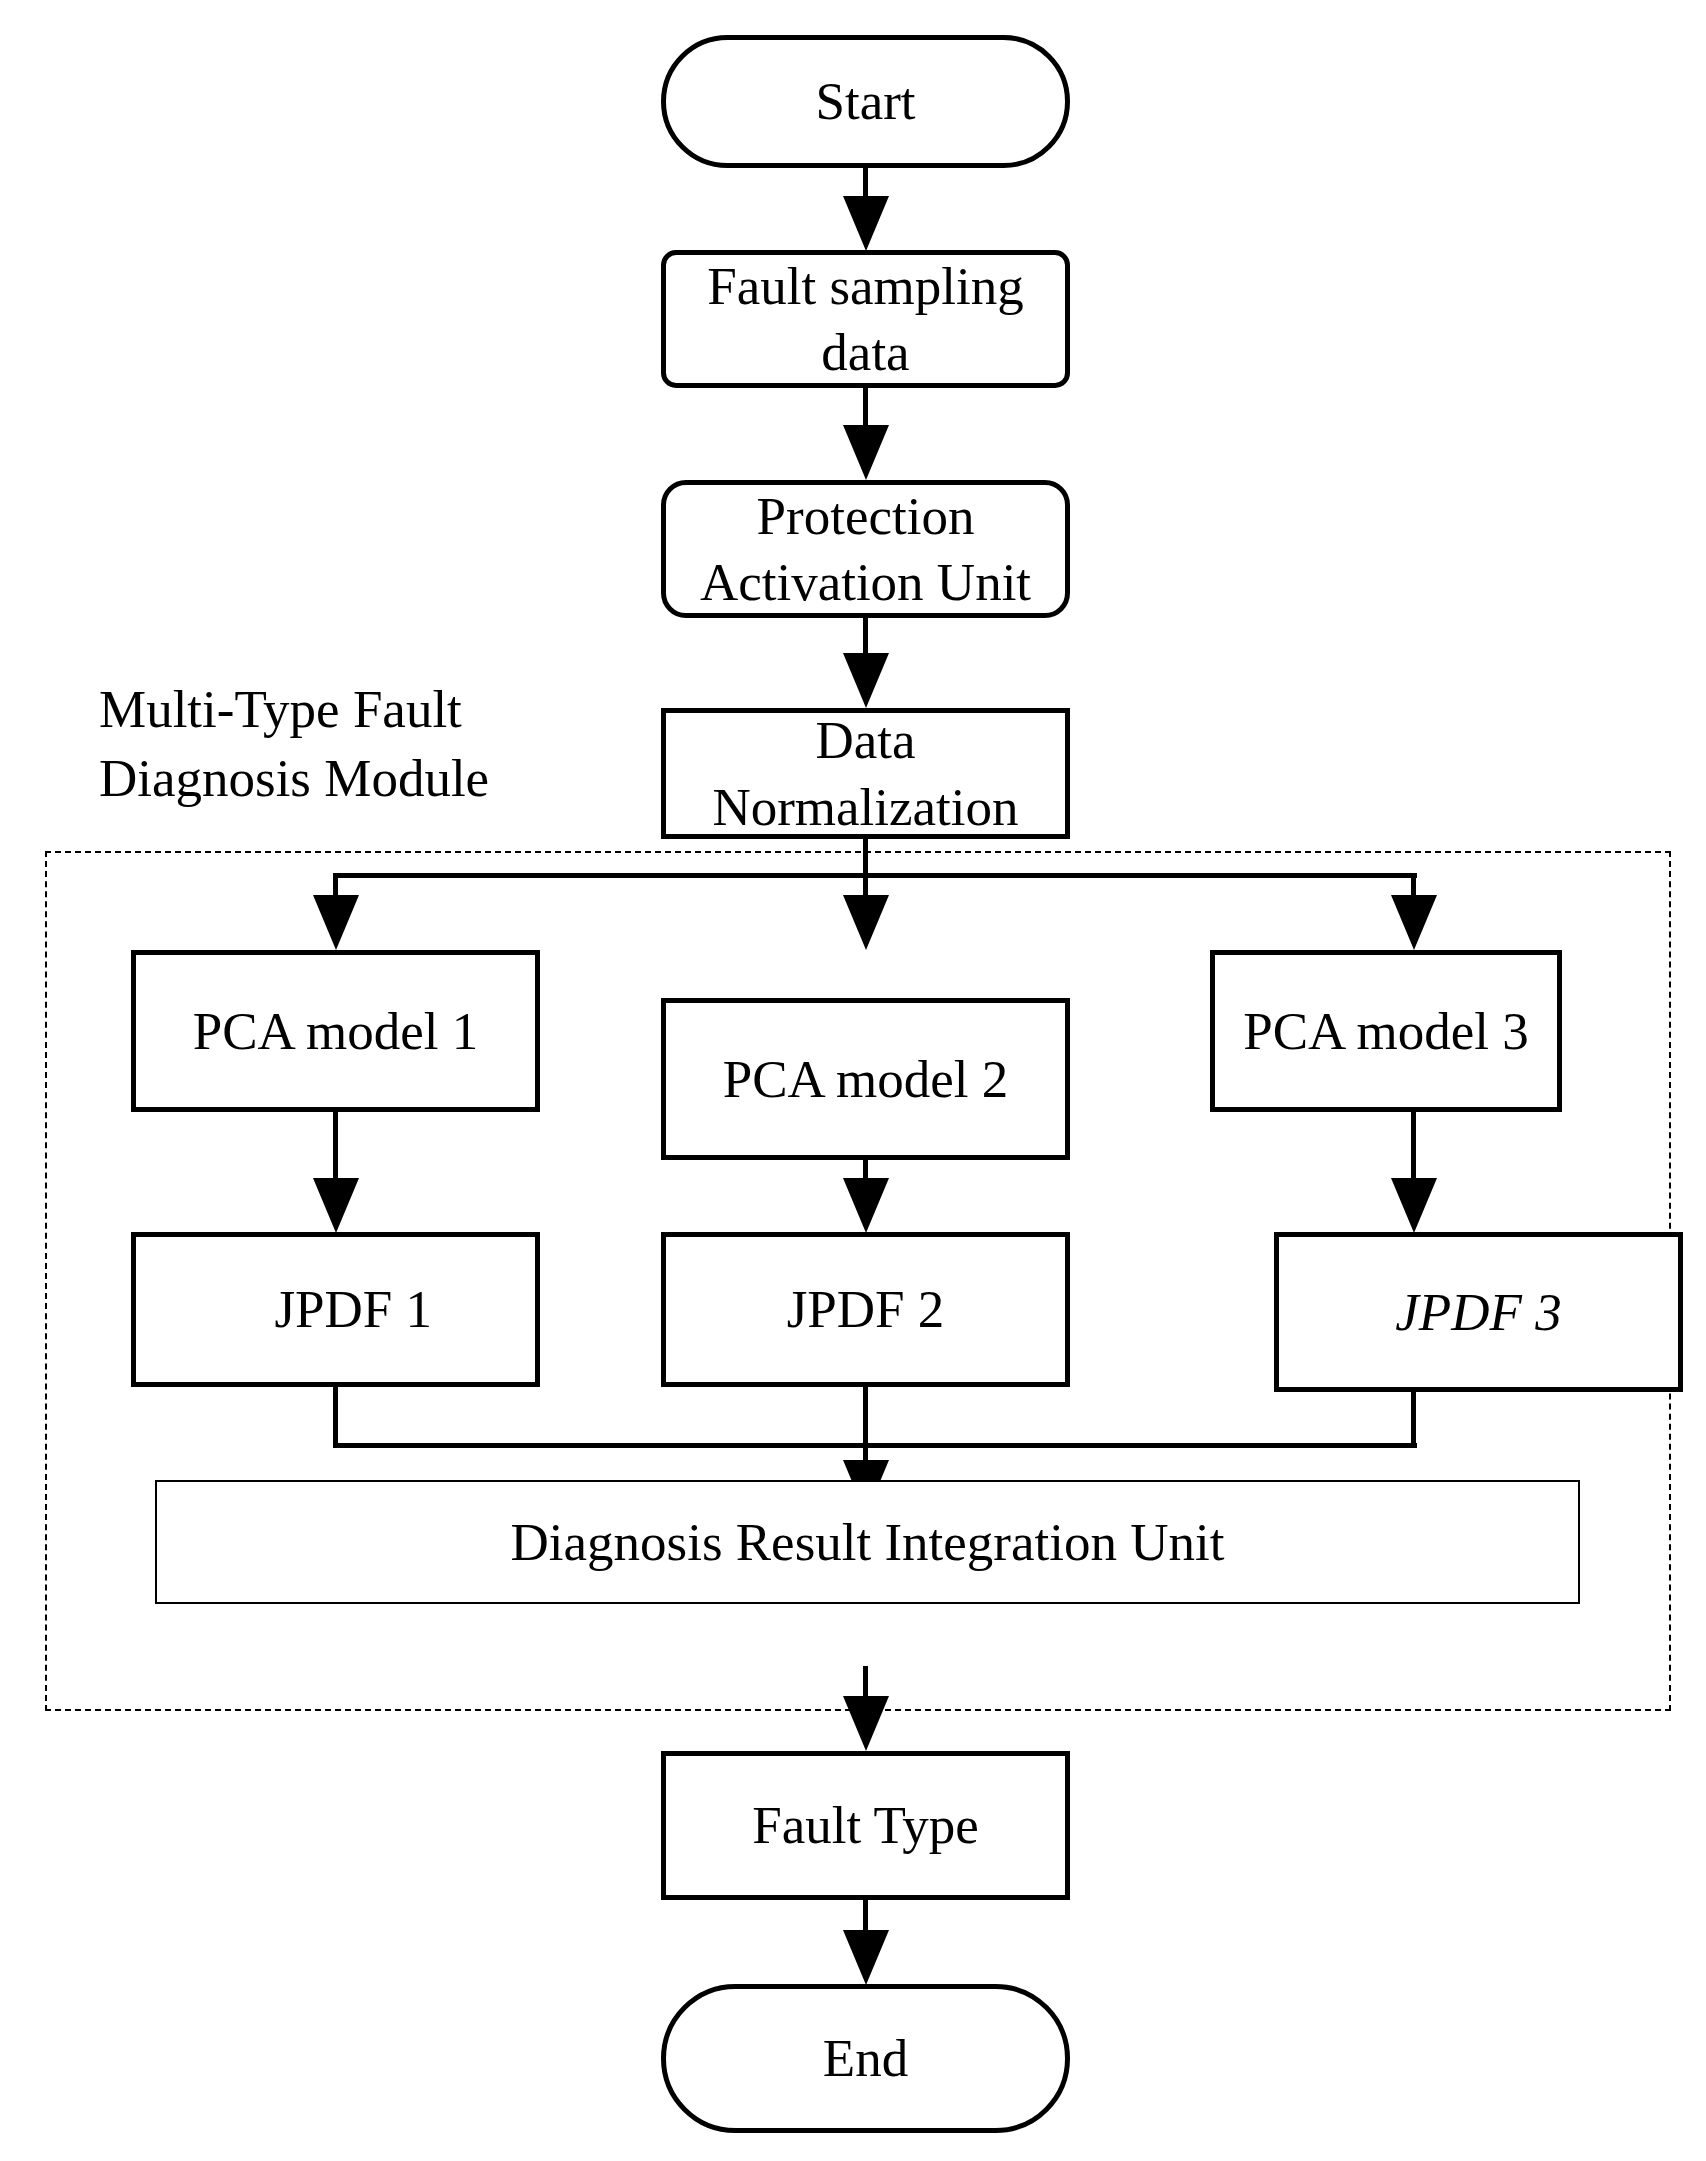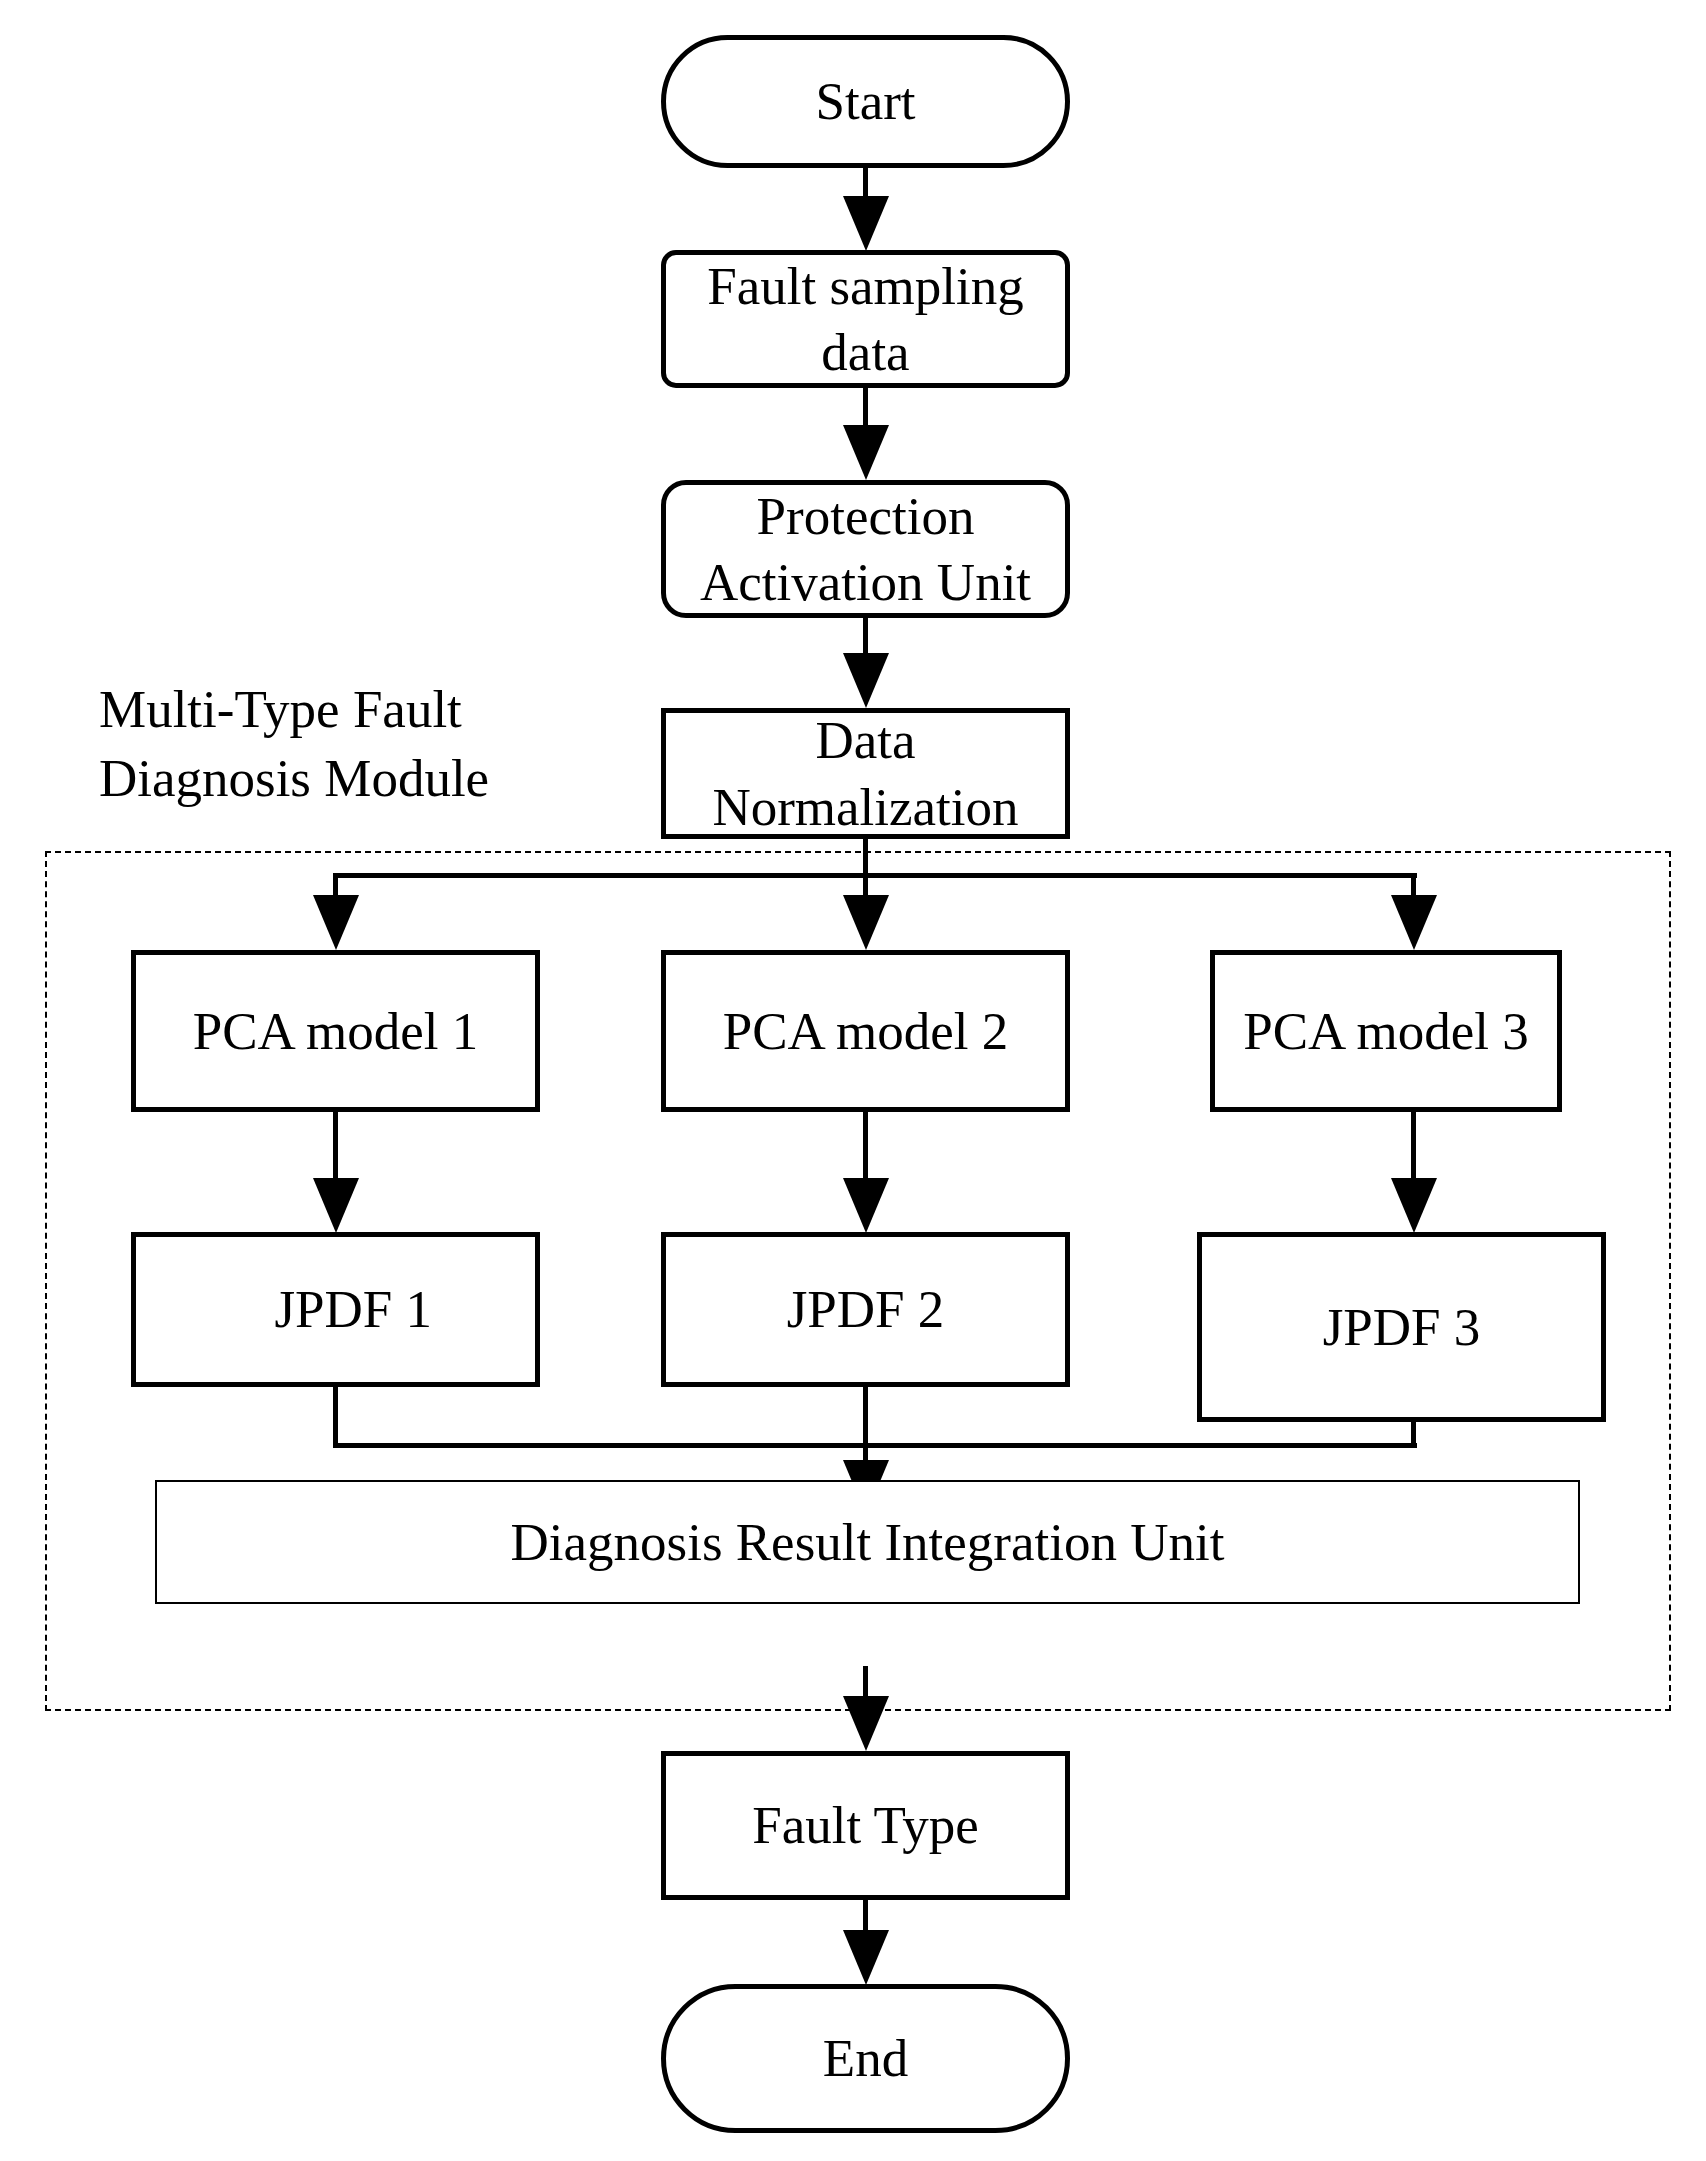--- a/index.html
+++ b/index.html
@@ -94,33 +94,33 @@
 
   <div class="hline" style="left:333px; top:873px; width:1084px;"></div>
 
   <div class="vline" style="left:333px; top:873px; height:25px;"></div>
   <div class="ahead" style="left:313px; top:895px;"></div>
 
   <div class="vline" style="left:1411px; top:873px; height:25px;"></div>
   <div class="ahead" style="left:1391px; top:895px;"></div>
 
   <div class="node" style="left:131px; top:950px; width:409px; height:162px;">PCA model 1</div>
-  <div class="node" style="left:661px; top:950px; width:409px; height:162px;">PCA model 2</div>
+  <div class="node" style="left:661px; top:998px; width:409px; height:162px;">PCA model 2</div>
   <div class="node" style="left:1210px; top:950px; width:352px; height:162px;">PCA model 3</div>
 
   <div class="vline" style="left:333px; top:1112px; height:68px;"></div>
   <div class="ahead" style="left:313px; top:1178px;"></div>
   <div class="vline" style="left:863px; top:1112px; height:68px;"></div>
   <div class="ahead" style="left:843px; top:1178px;"></div>
   <div class="vline" style="left:1411px; top:1112px; height:68px;"></div>
   <div class="ahead" style="left:1391px; top:1178px;"></div>
 
   <div class="node" style="left:131px; top:1232px; width:409px; height:155px;padding-left:46px;">JPDF 1</div>
   <div class="node" style="left:661px; top:1232px; width:409px; height:155px;">JPDF 2</div>
-  <div class="node" style="left:1197px; top:1232px; width:409px; height:190px;">JPDF 3</div>
+  <div class="node" style="left:1274px; top:1232px; width:409px; height:160px;font-style:italic;">JPDF 3</div>
 
   <div class="vline" style="left:333px; top:1387px; height:61px;"></div>
   <div class="vline" style="left:1411px; top:1387px; height:61px;"></div>
   <div class="hline" style="left:333px; top:1443px; width:1084px;"></div>
   <div class="vline" style="left:863px; top:1387px; height:76px;"></div>
   <div class="ahead" style="left:843px; top:1460px;"></div>
 
   <div class="node thin" style="left:155px; top:1480px; width:1425px; height:124px;">Diagnosis Result Integration Unit</div>
 
   <div class="vline" style="left:863px; top:1666px; height:33px;"></div>

